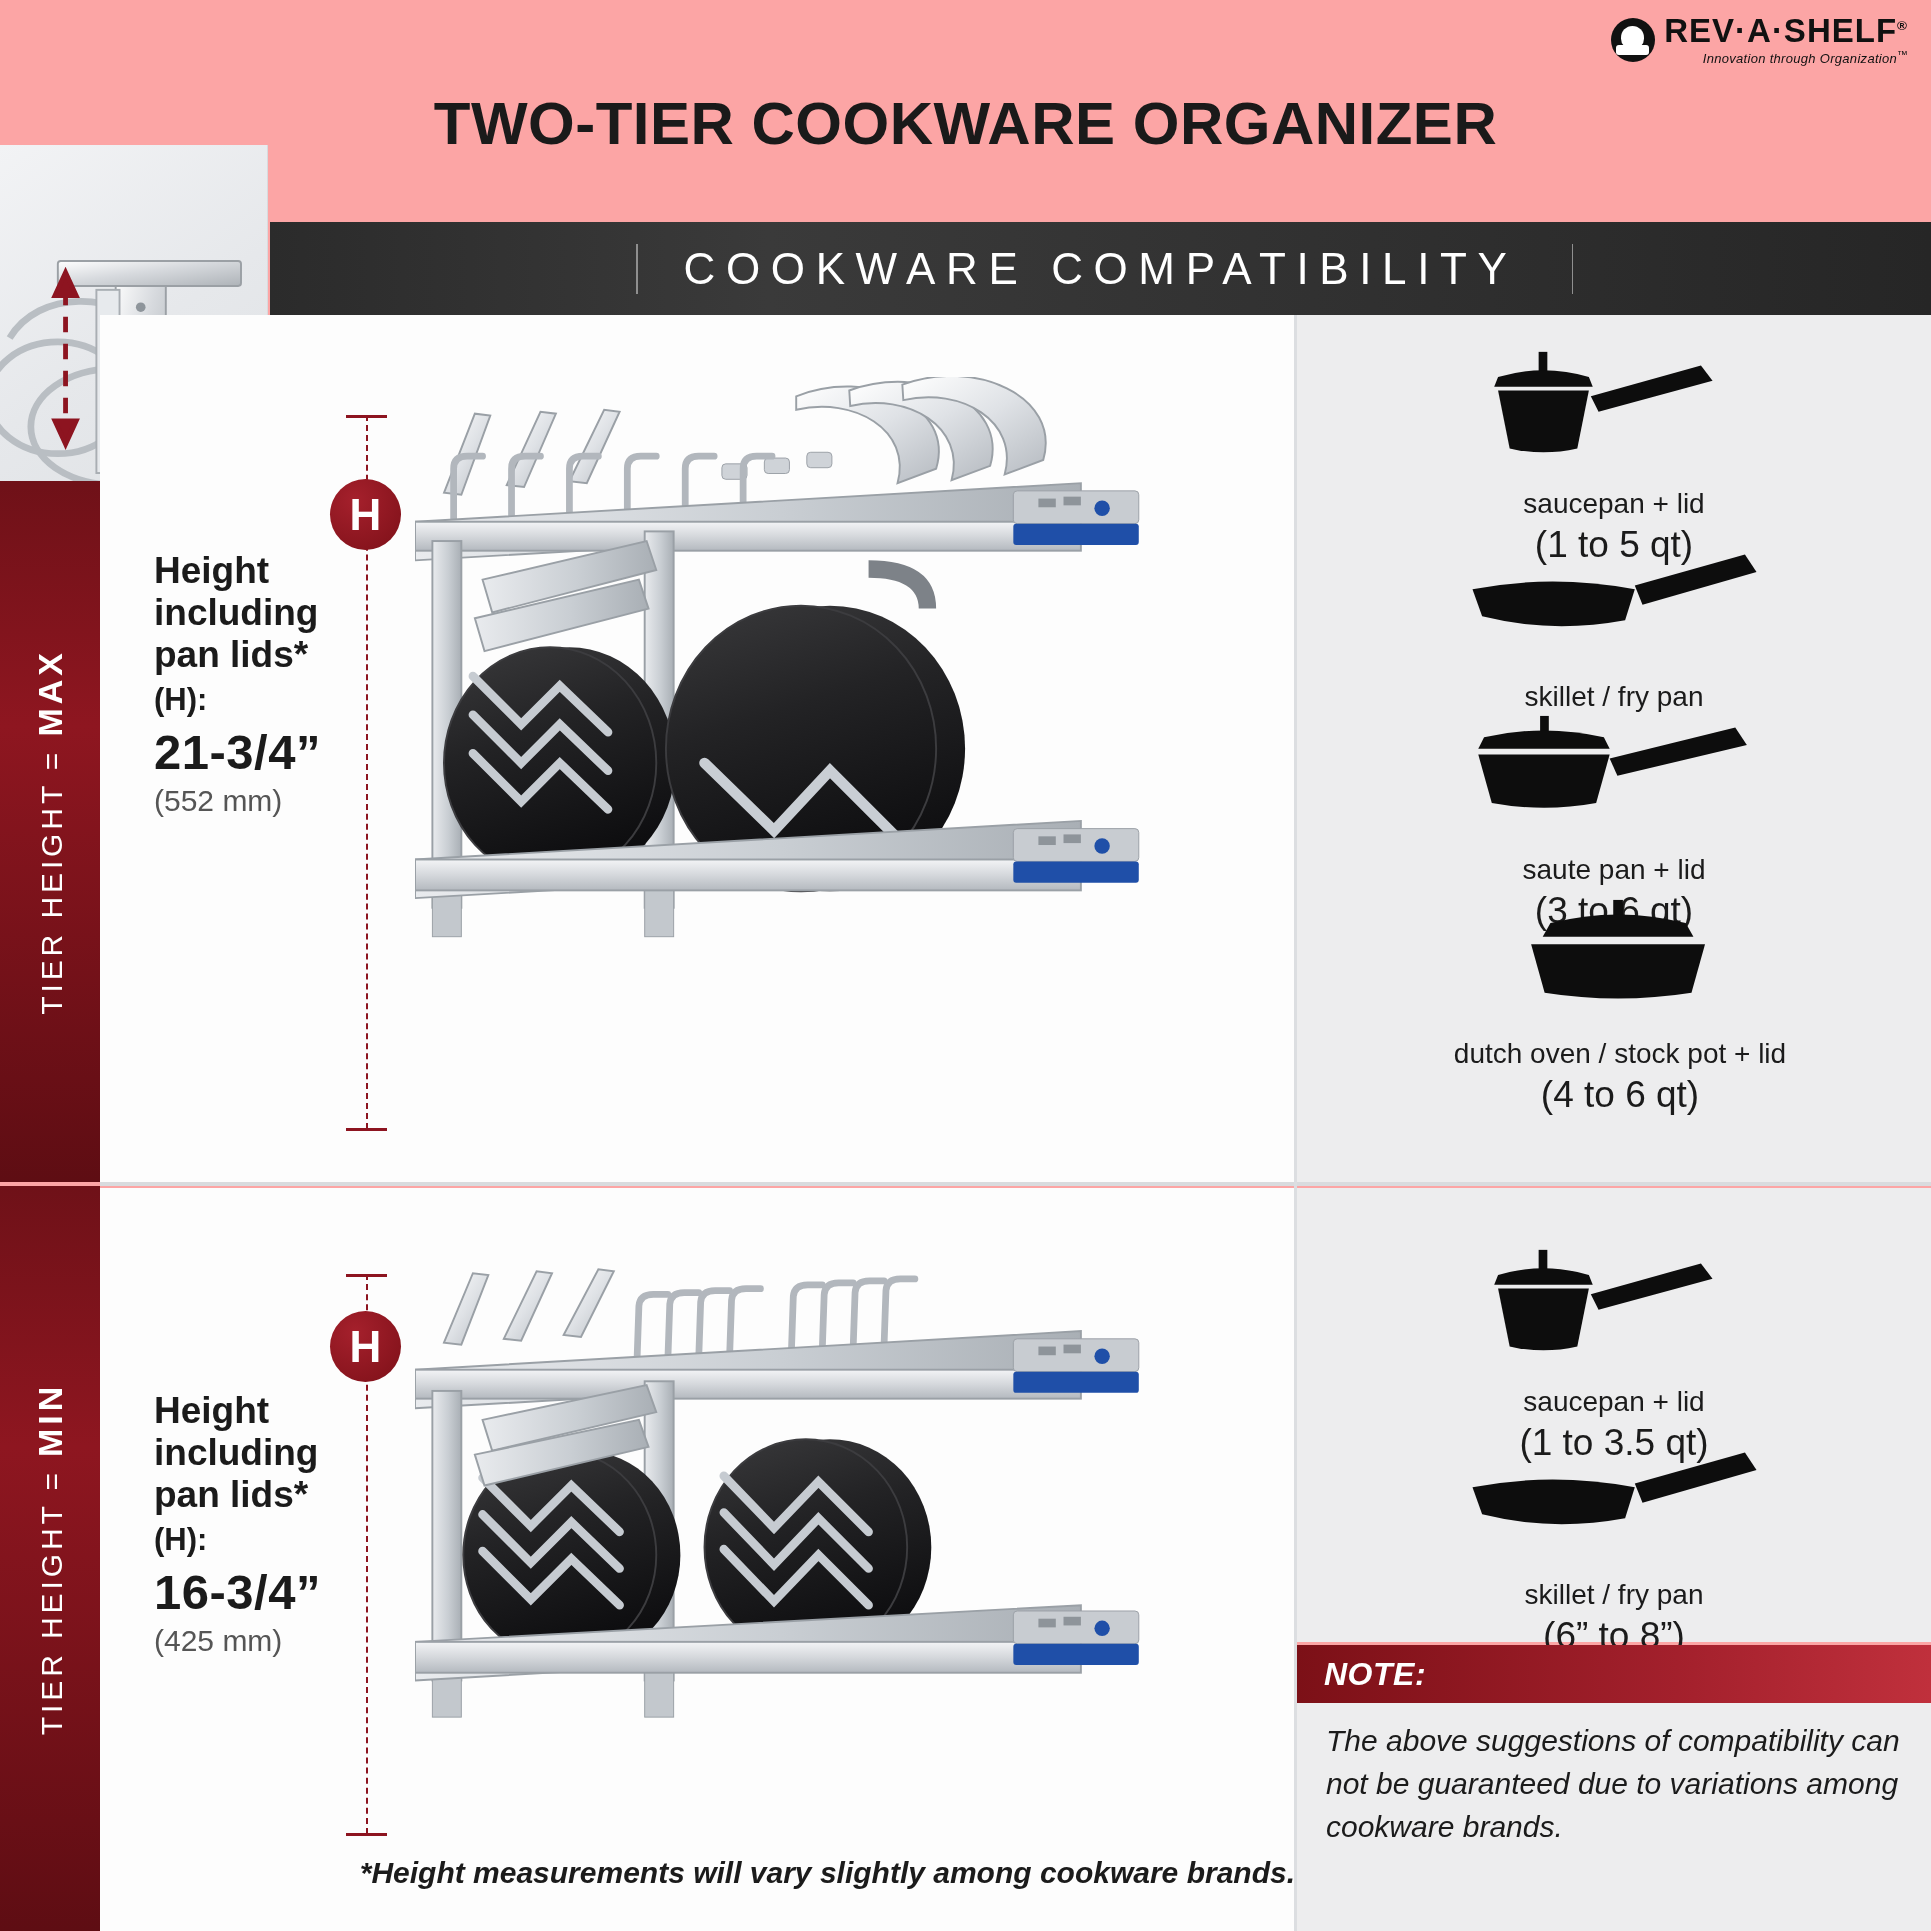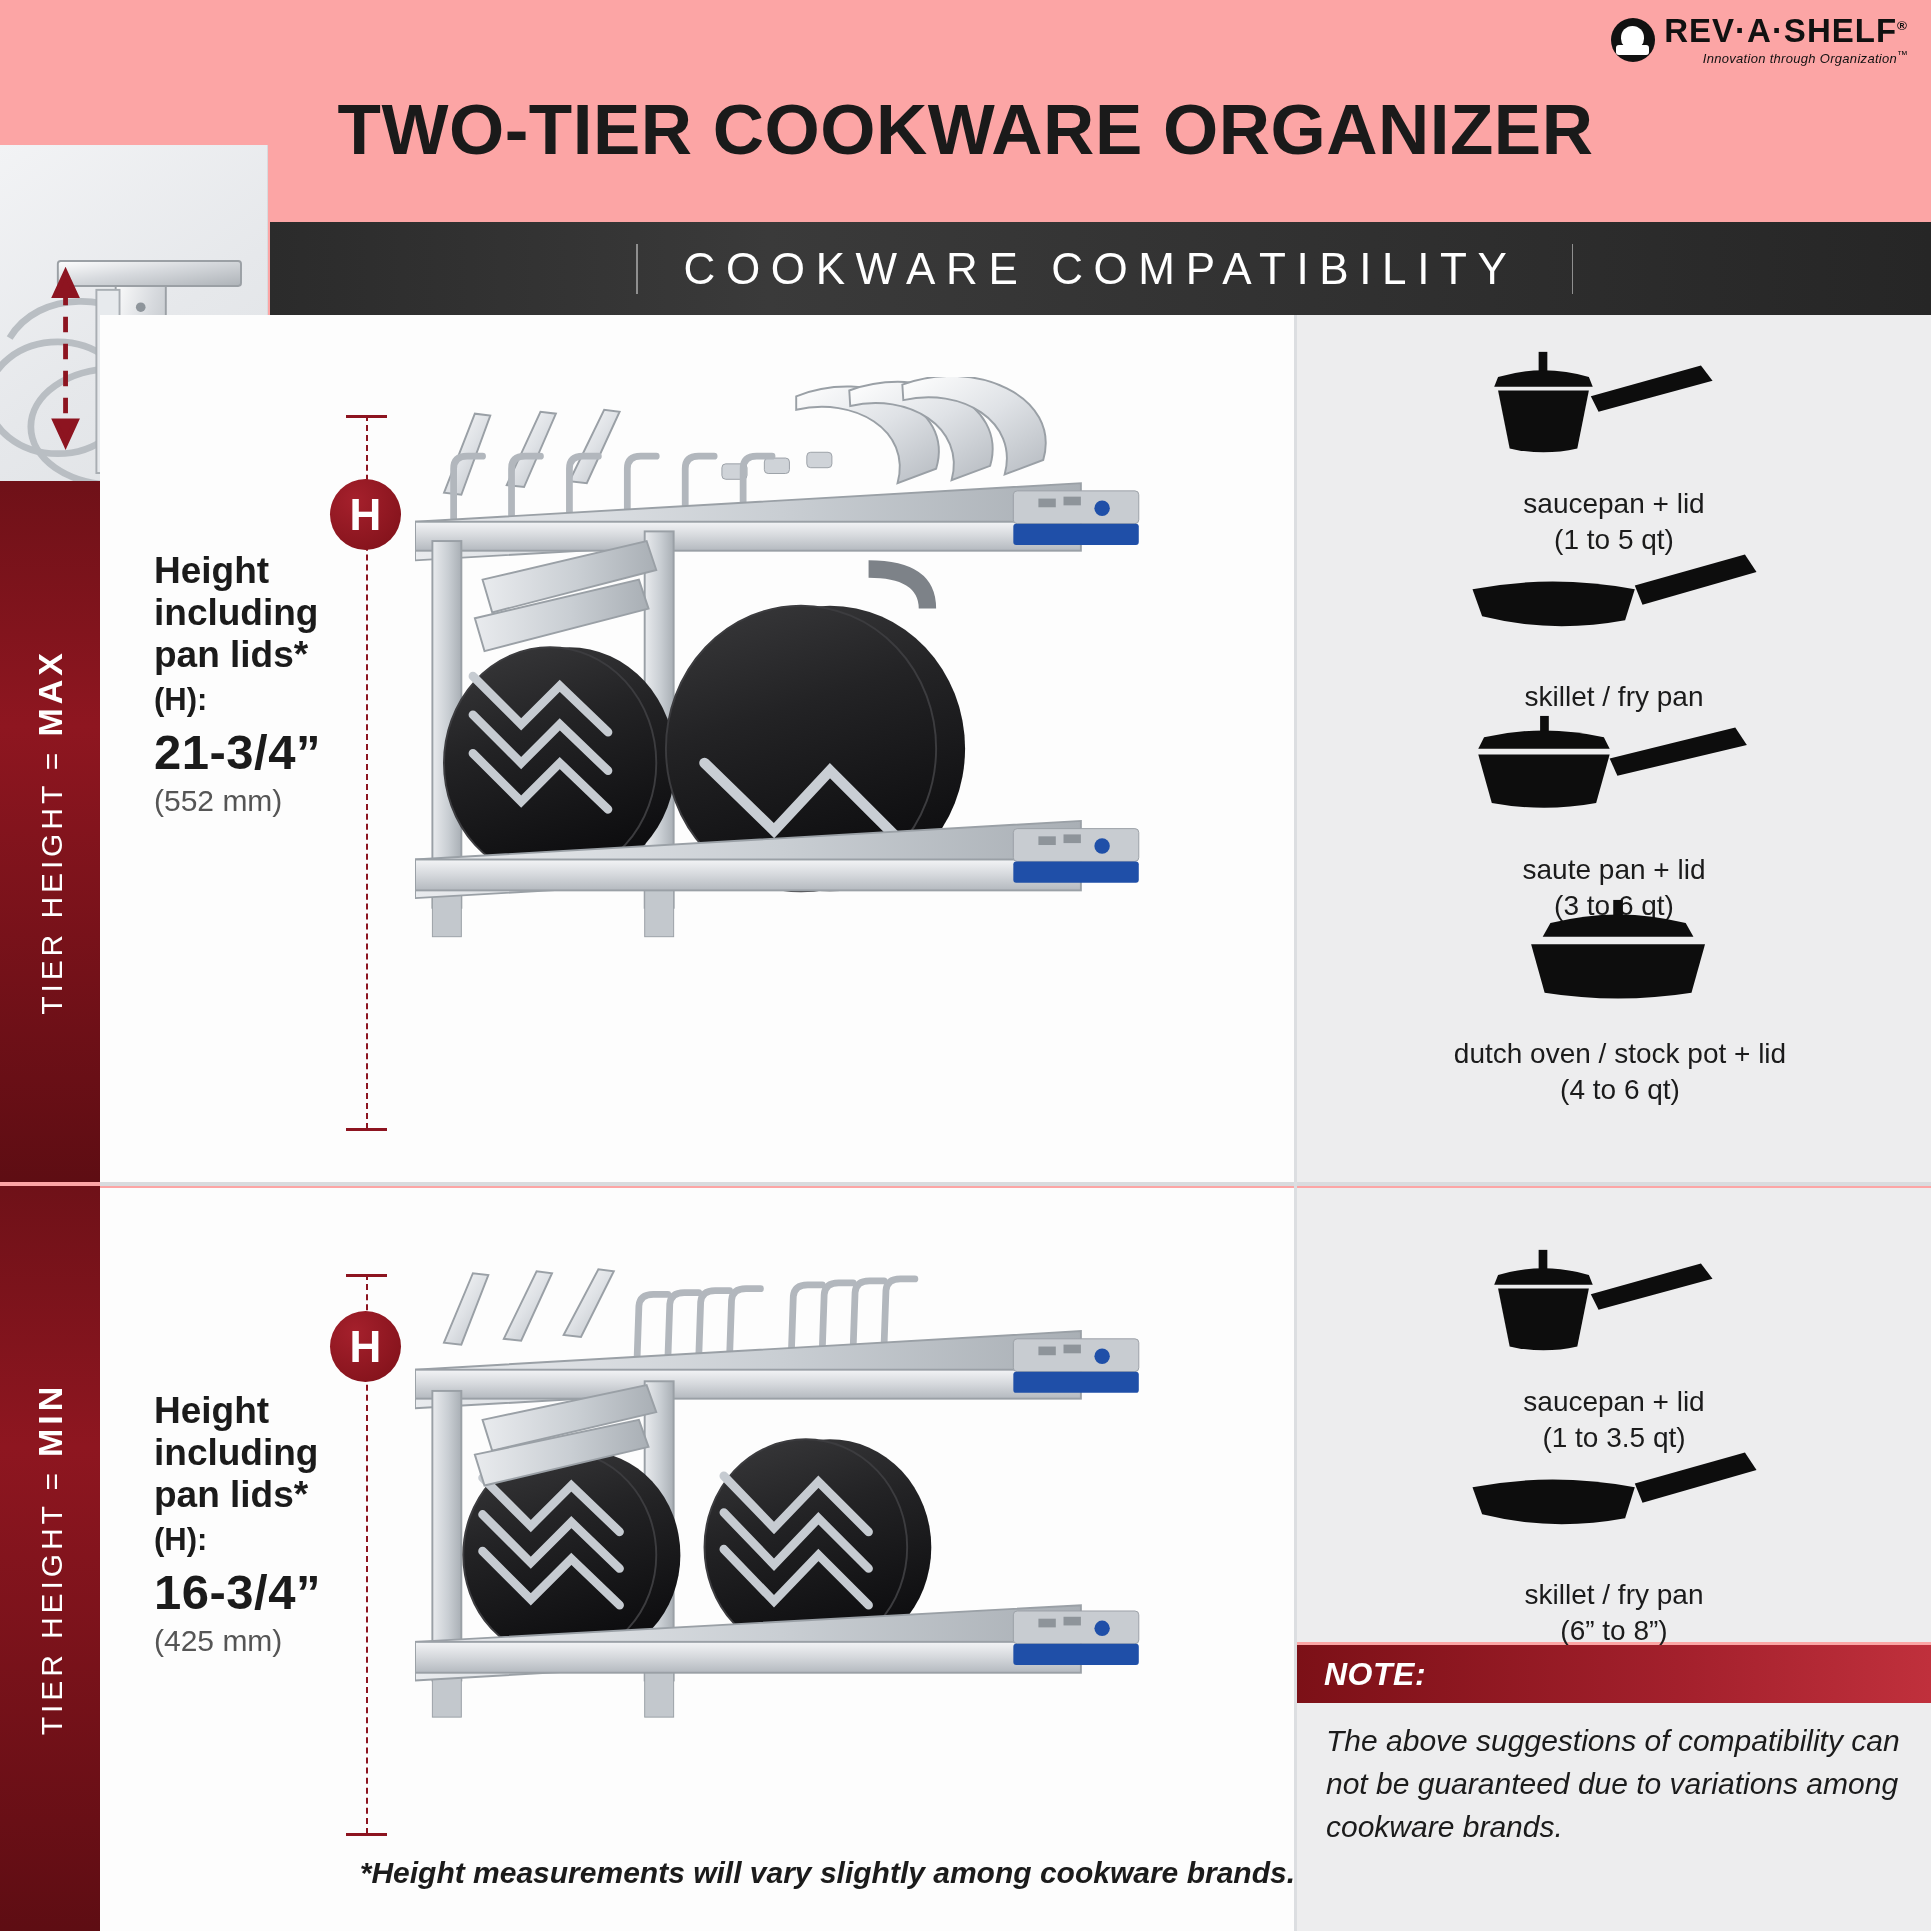--- a/index.html
+++ b/index.html
@@ -35,21 +35,21 @@
   }
   .logo-tag {
     font-size: 13px; font-style: italic; color:#111; letter-spacing:0.3px;
     text-align: right; margin-top: 2.9px;
   }
   .logo-reg { font-size: 13.5px; vertical-align: super; }
 
   .main-title {
     position: absolute; top: 89px; left: 0; width: 1931px;
     text-align: center;
-    font-size: 71px; font-weight: 800; letter-spacing: 0.5px; color:#1a1a1a;
+    font-size: 60px; font-weight: 800; letter-spacing: 0.5px; color:#1a1a1a;
   }
 
   
   .band {
     position: absolute; top: 222px; left: 270px; width: 1661px; height: 93px;
     background: linear-gradient(90deg,#2b2b2b 0%, #3a3a3a 30%, #2f2f2f 70%, #262626 100%);
     display: flex; align-items: center; justify-content: center;
   }
   .band-title {
     color:#fff; font-size: 44px; letter-spacing: 10.6px; font-weight: 400;
@@ -111,21 +111,21 @@
   .measure-text .big { font-size: 49px; font-weight: 800; margin-top: 5.8px; letter-spacing:0.5px;}
   .measure-text .mm { font-size: 30px; color:#555; margin-top: 3.9px; }
 
   
   .product { position:absolute; }
 
   
   .ck-item { position:absolute; width: 634px; text-align:center; }
   .ck-art { height: 114px; display:flex; align-items:flex-end; justify-content:center; }
   .ck-l1 { font-size: 28px; color:#1b1b1b; margin-top: 26px; }
-  .ck-l2 { font-size: 28px; color:#1b1b1b; margin-top: 3.9px; }
+  .ck-l2 { font-size: 37px; color:#1b1b1b; margin-top: 3.9px; }
 
   
   .note-head {
     position:absolute; left:1297px; top:1645px; width:634px; height:58px;
     background: linear-gradient(90deg,#7c1017 0%, #a3202c 60%, #c0303c 100%);
     color:#fff; display:flex; align-items:center;
   }
   .note-head span { font-size: 32px; font-weight: 800; font-style: italic; margin-left: 27px; letter-spacing:0.5px;}
   .note-body {
     position:absolute; left:1297px; top:1703px; width:634px; height:228px; background:#ededee;

